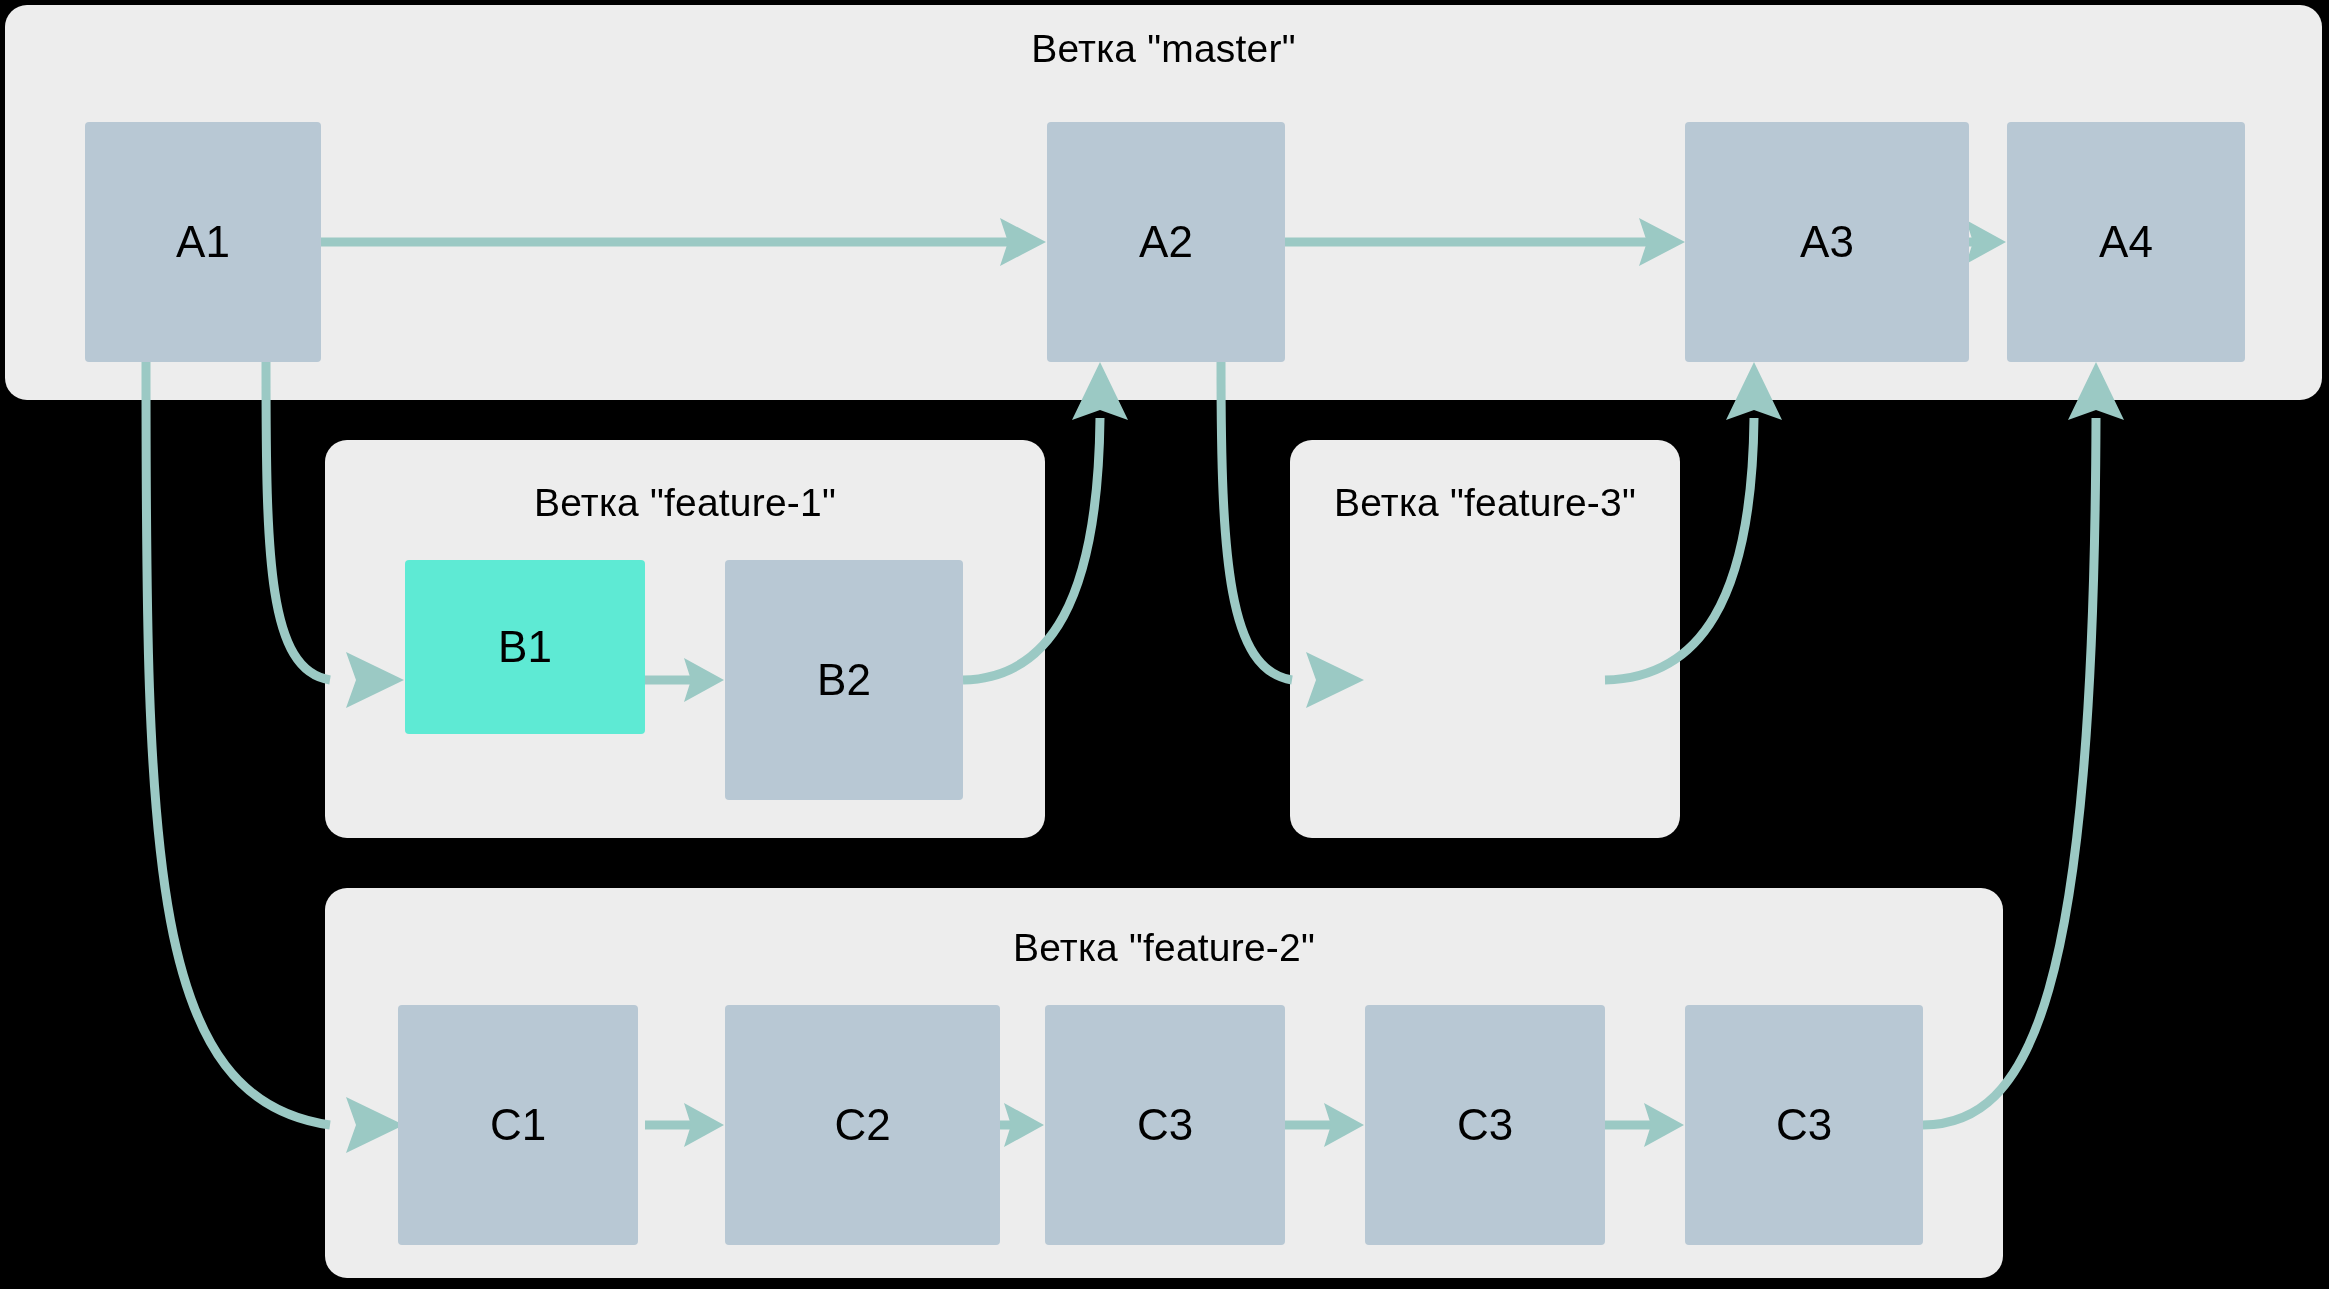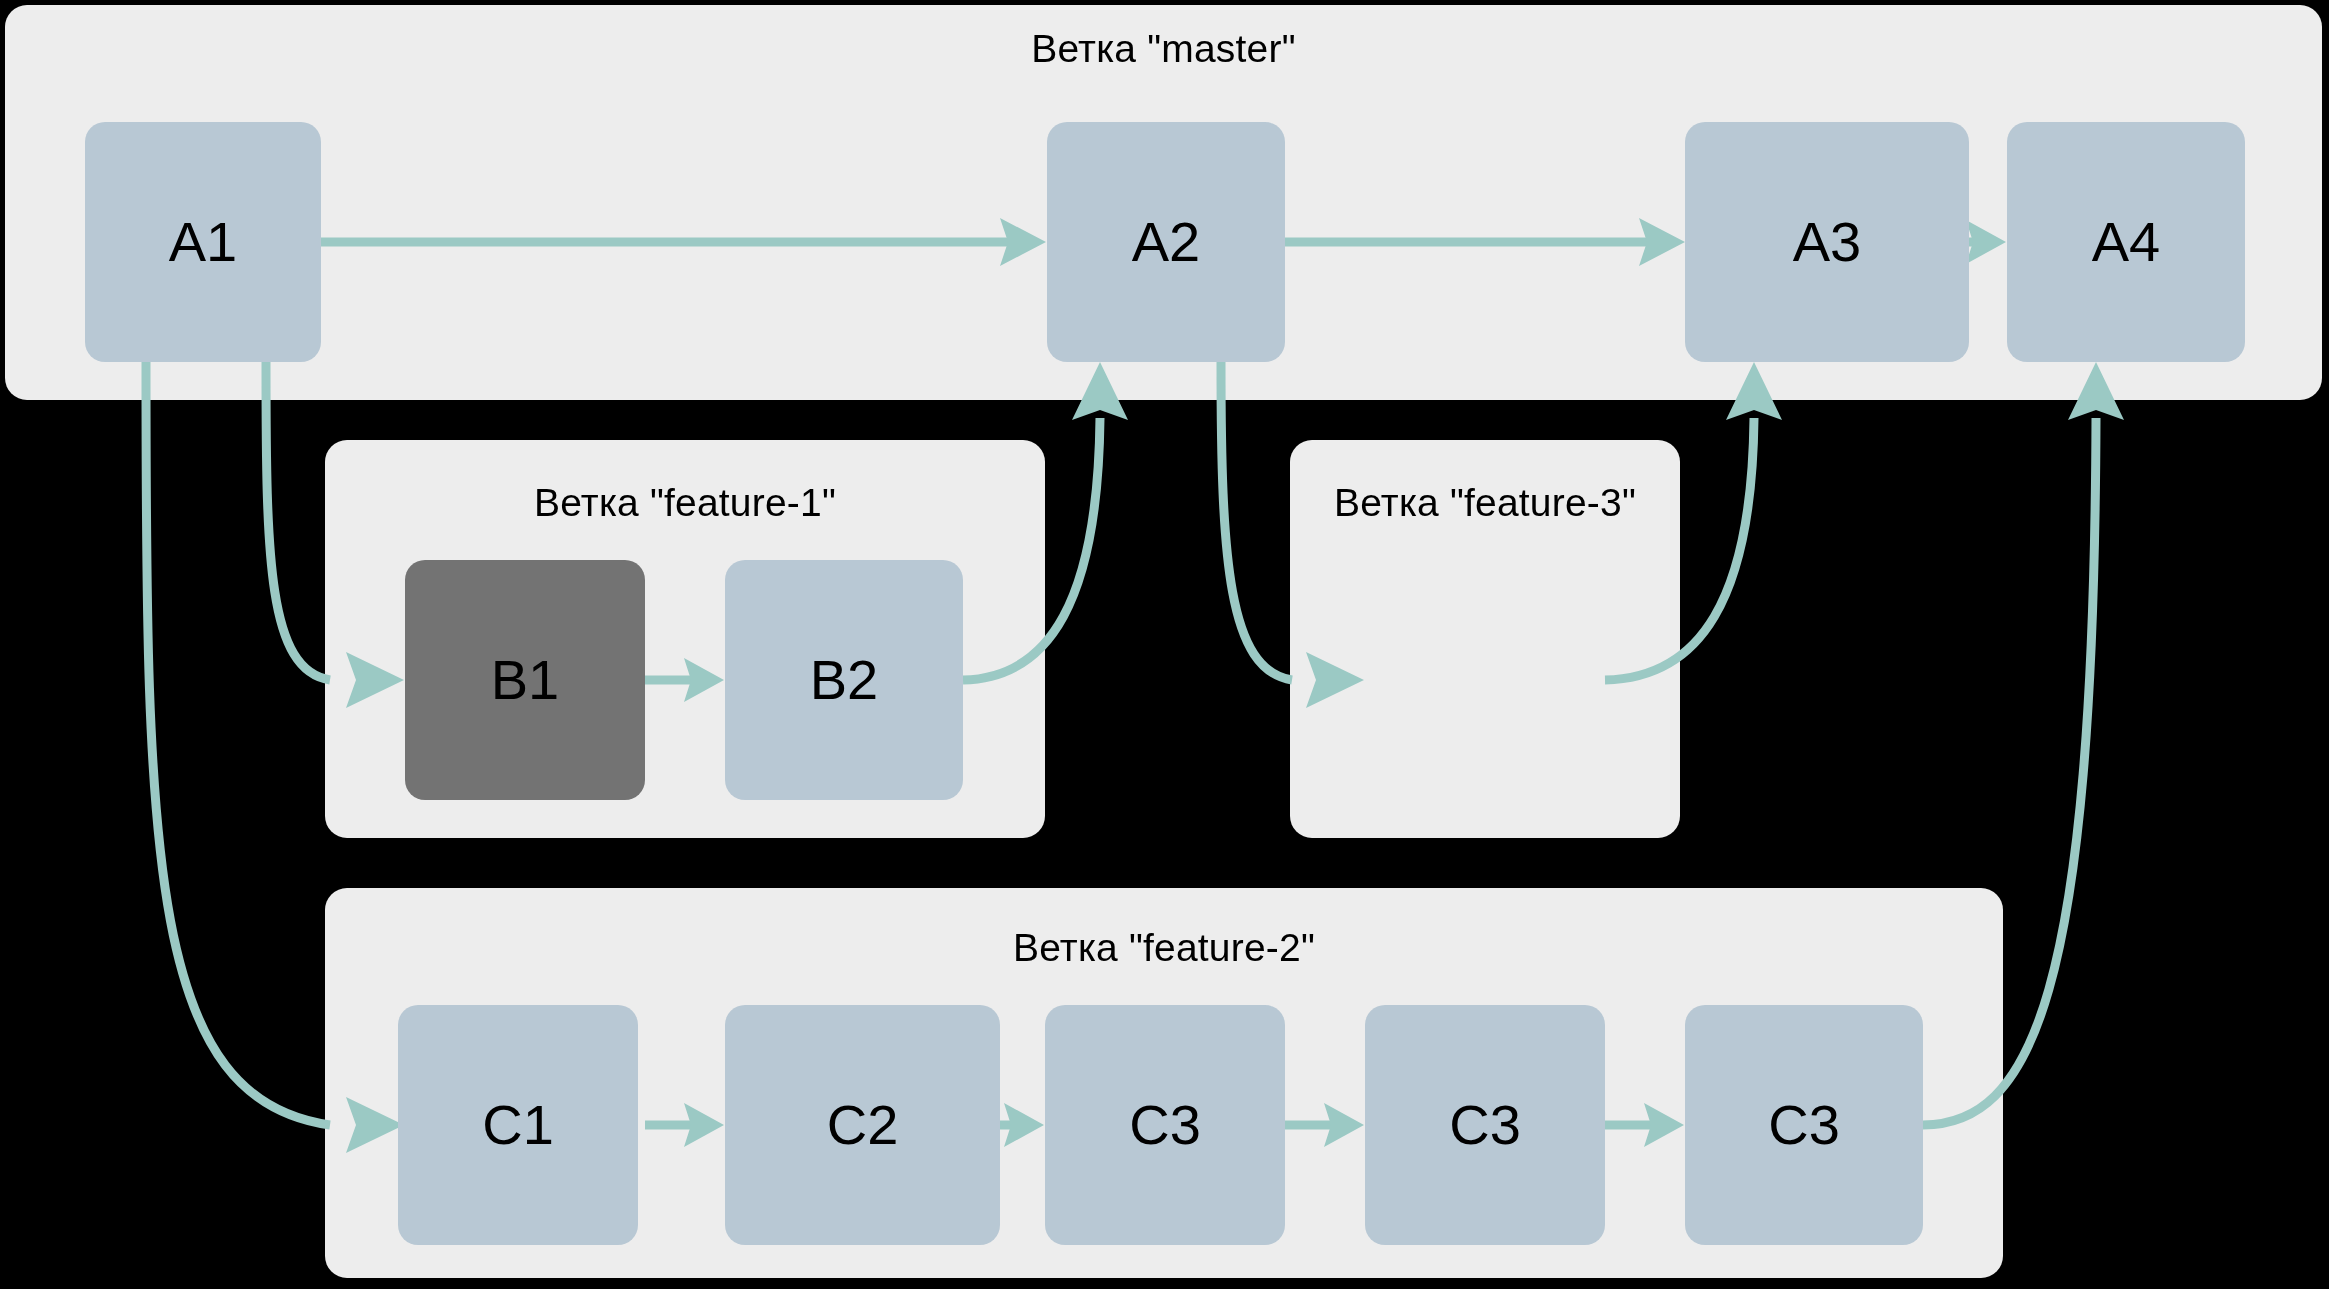--- a/index.html
+++ b/index.html
@@ -25,26 +25,26 @@
     font-size:39px;
     line-height:46px;
     white-space:nowrap;
     letter-spacing:.2px;
   }
 
   
   .node{
     position:absolute;
     background:#b8c8d4;
-    border-radius:20px;
+    border-radius:4px;
     display:flex;
     align-items:center;
     justify-content:center;
     color:#000;
-    font-size:56px;
+    font-size:44px;
     line-height:44px;
     box-sizing:border-box;
   }
 
   
   #edges{
     position:absolute;
     left:0;top:0;
     width:2329px;height:1289px;
     pointer-events:none;
@@ -157,21 +157,21 @@
   <div class="node" id="node-A2" style="left: 1047px; top: 122px; width: 238px; height: 240px; background: rgb(184, 200, 212); color: rgb(0, 0, 0); align-items: center;">
     <span>A2</span>
   </div>
   <div class="node" id="node-A3" style="left: 1685px; top: 122px; width: 284px; height: 240px; background: rgb(184, 200, 212); color: rgb(0, 0, 0);">
     <span>A3</span>
   </div>
   <div class="node" id="node-A4" style="left: 2007px; top: 122px; width: 238px; height: 240px; background: rgb(184, 200, 212); color: rgb(0, 0, 0);">
     <span>A4</span>
   </div>
 
-  <div class="node" id="node-B1" style="left: 405px; top: 560px; width: 240px; height: 240px; background: #737373; color: rgb(0, 0, 0);">
+  <div class="node" id="node-B1" style="left: 405px; top: 560px; width: 240px; height: 174px; background: #5eead4; color: rgb(0, 0, 0);">
     <span>B1</span>
   </div>
   <div class="node" id="node-B2" style="left: 725px; top: 560px; width: 238px; height: 240px; background: rgb(184, 200, 212); color: rgb(0, 0, 0); justify-content: center;">
     <span>B2</span>
   </div>
 
 
   <div class="node" id="node-C1" style="left: 398px; top: 1005px; width: 240px; height: 240px; background: rgb(184, 200, 212); color: rgb(0, 0, 0);">
     <span>C1</span>
   </div>

